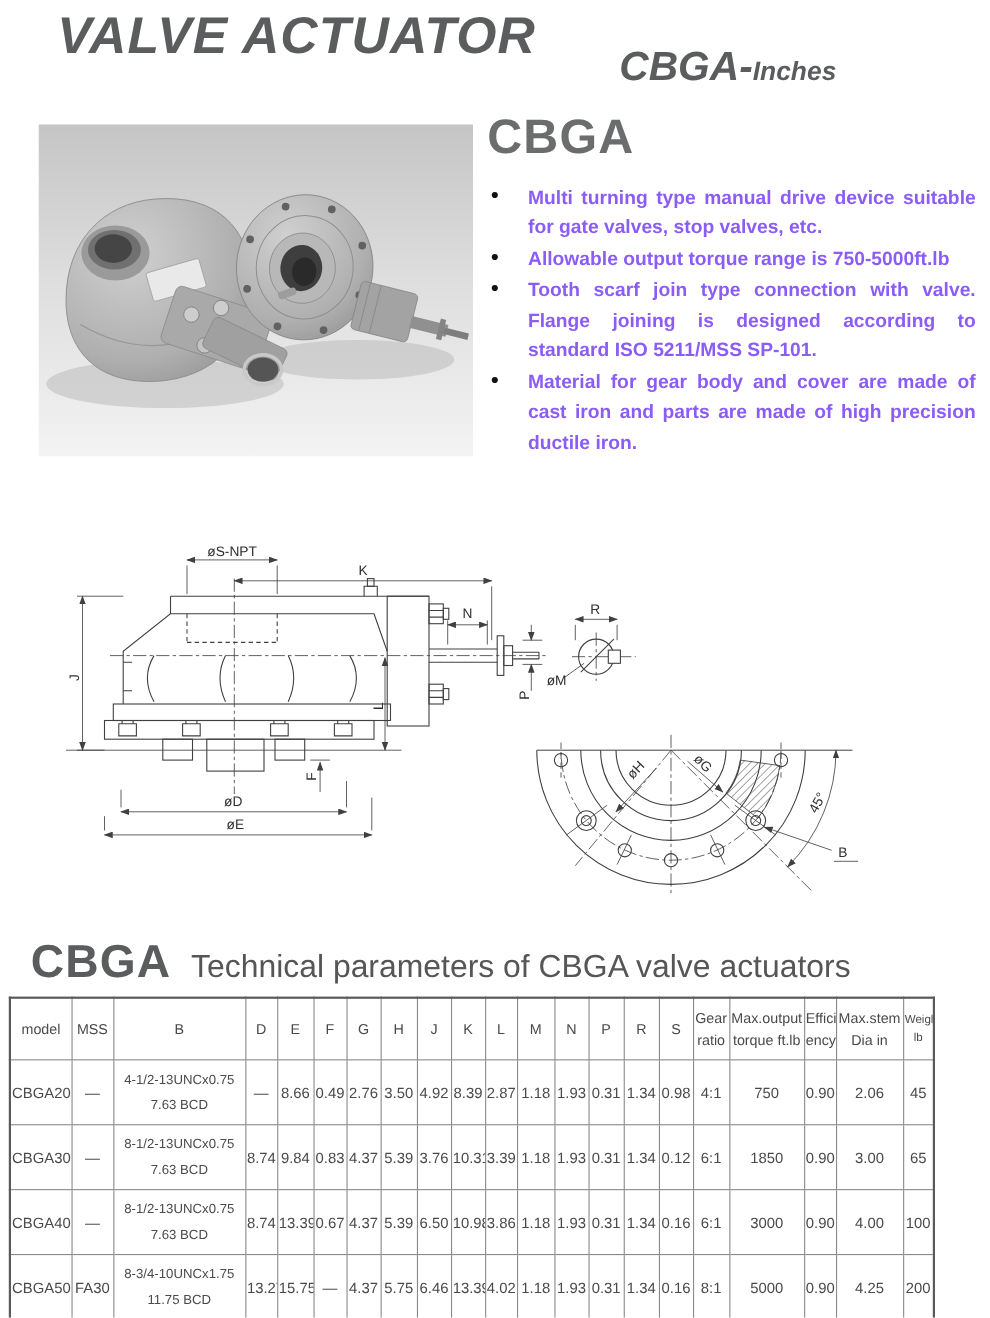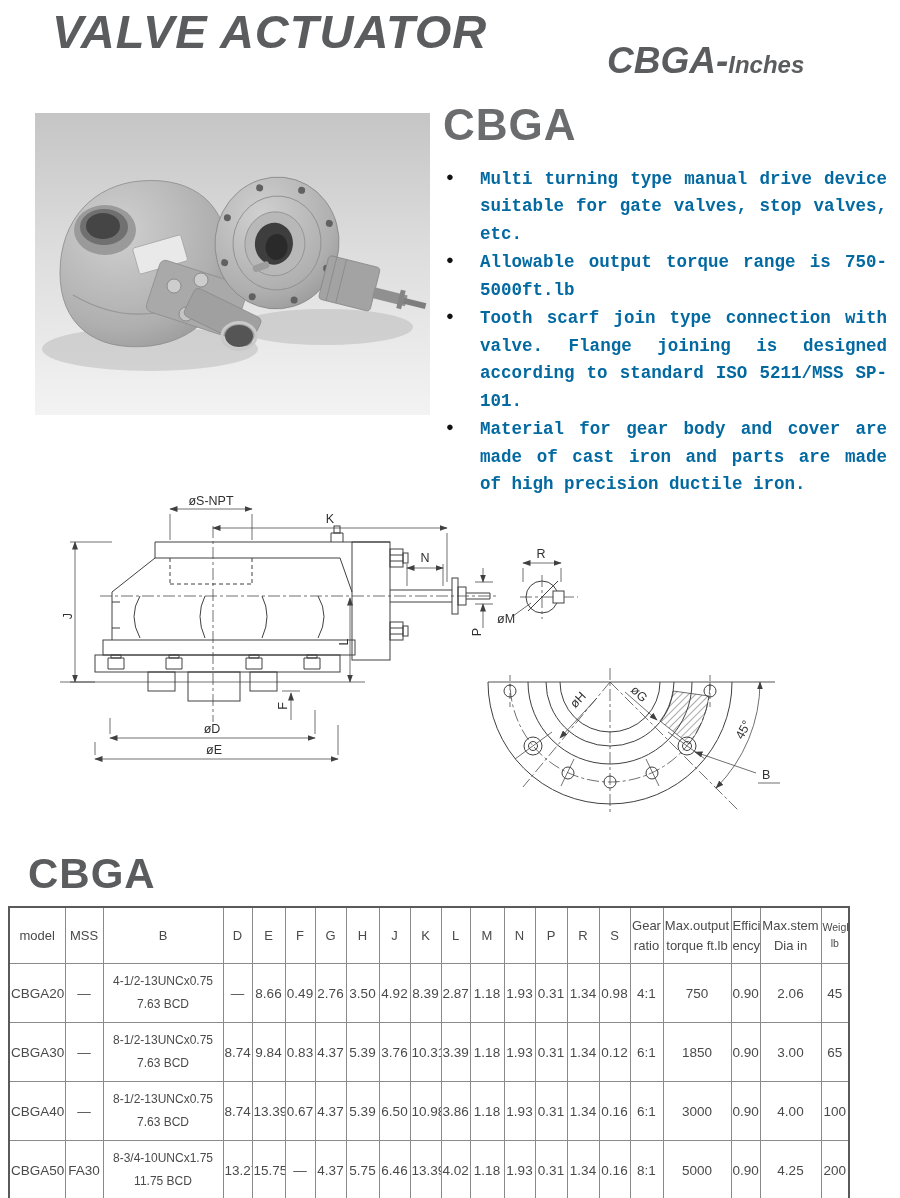--- a/index.html
+++ b/index.html
@@ -1,34 +1,34 @@
 <!DOCTYPE html>
 <html><head>
 <meta charset="utf-8">
 <style>
   html,body{margin:0;padding:0;background:#ffffff;}
   .page{position:relative;width:900px;height:1198px;background:#fff;overflow:hidden;
         font-family:"Liberation Sans",sans-serif;padding-left:16px;}
   
   .title{position:absolute;left:52px;top:4px;font-size:47px;font-weight:bold;font-style:italic;
          color:#5b5c5e;letter-spacing:1px;white-space:nowrap;}
-  .model-sub{position:absolute;left:563px;top:40px;color:#5b5c5e;font-style:italic;font-weight:bold;white-space:nowrap;margin-left:44px;}
+  .model-sub{position:absolute;left:563px;top:40px;color:#5b5c5e;font-style:italic;font-weight:bold;white-space:nowrap;}
   .model-sub .mname{font-size:37px;}
   .model-sub .munits{font-size:24px;}
   
   .photo{position:absolute;left:35px;top:113px;width:395px;height:302px;}
   .intro{position:absolute;left:443px;top:100px;width:444px;}
   .series-head{display:flex;align-items:baseline;}
   .series-name{font-size:44px;font-weight:bold;color:#6b6c6e;letter-spacing:1px;}
   .series-desc{font-size:23px;color:#6b6c6e;margin-left:13px;}
   ul.features{list-style:none;margin:16px 0 0 0;padding:0;}
   ul.features li{position:relative;padding-left:37px;margin:0 0 1px 0;}
   ul.features .dot{position:absolute;left:3px;top:3px;font-size:13px;color:#111;}
-  ul.features .btxt{display:block;font-size:17.5px;font-weight:bold;color:#0369a1;
-                    line-height:1.57;text-align:justify;font-family:Liberation Mono, monospace;}
+  ul.features .btxt{display:block;font-size:17.5px;font-weight:bold;color:#8b5cf6;
+                    line-height:1.57;text-align:justify;}
   
   .drawing{position:absolute;left:0;top:470px;width:892px;height:378px;}
   .drawing svg text{font-family:"Liberation Sans",sans-serif;font-size:12.5px;fill:#303030;}
   
   .table-head{position:absolute;left:28px;top:850px;display:flex;align-items:baseline;}
   .table-series{font-size:42px;font-weight:bold;color:#5b5c5e;letter-spacing:1px;}
   .table-sub{font-size:29px;color:#565656;margin-left:18px;}
   table.params{position:absolute;left:8px;top:906px;width:840px;border-collapse:collapse;
                table-layout:fixed;border:2px solid #5a5a5a;}
   table.params th,table.params td{border:1px solid #8a8a8a;text-align:center;vertical-align:middle;
@@ -266,20 +266,21 @@
       <text x="497" y="153">øM</text>
       <text x="578" y="234" text-anchor="middle" transform="rotate(-47 578 230)">øH</text>
       <text x="639" y="228" text-anchor="middle" transform="rotate(45 639 224)">øG</text>
       <text x="744" y="267" text-anchor="middle" transform="rotate(-62 741 262)">45°</text>
       <text x="762" y="309">B</text>
     </svg>
   </div>
 
   <div class="table-head">
     <span class="table-series">CBGA</span>
+    <span class="table-sub">Technical parameters of CBGA valve actuators</span>
   </div>
 
   <table class="params">
     <colgroup>
       <col style="width:56px">
         <col style="width:38px">
         <col style="width:120px">
         <col style="width:29px">
       <col style="width:33px">
         <col style="width:30px">

